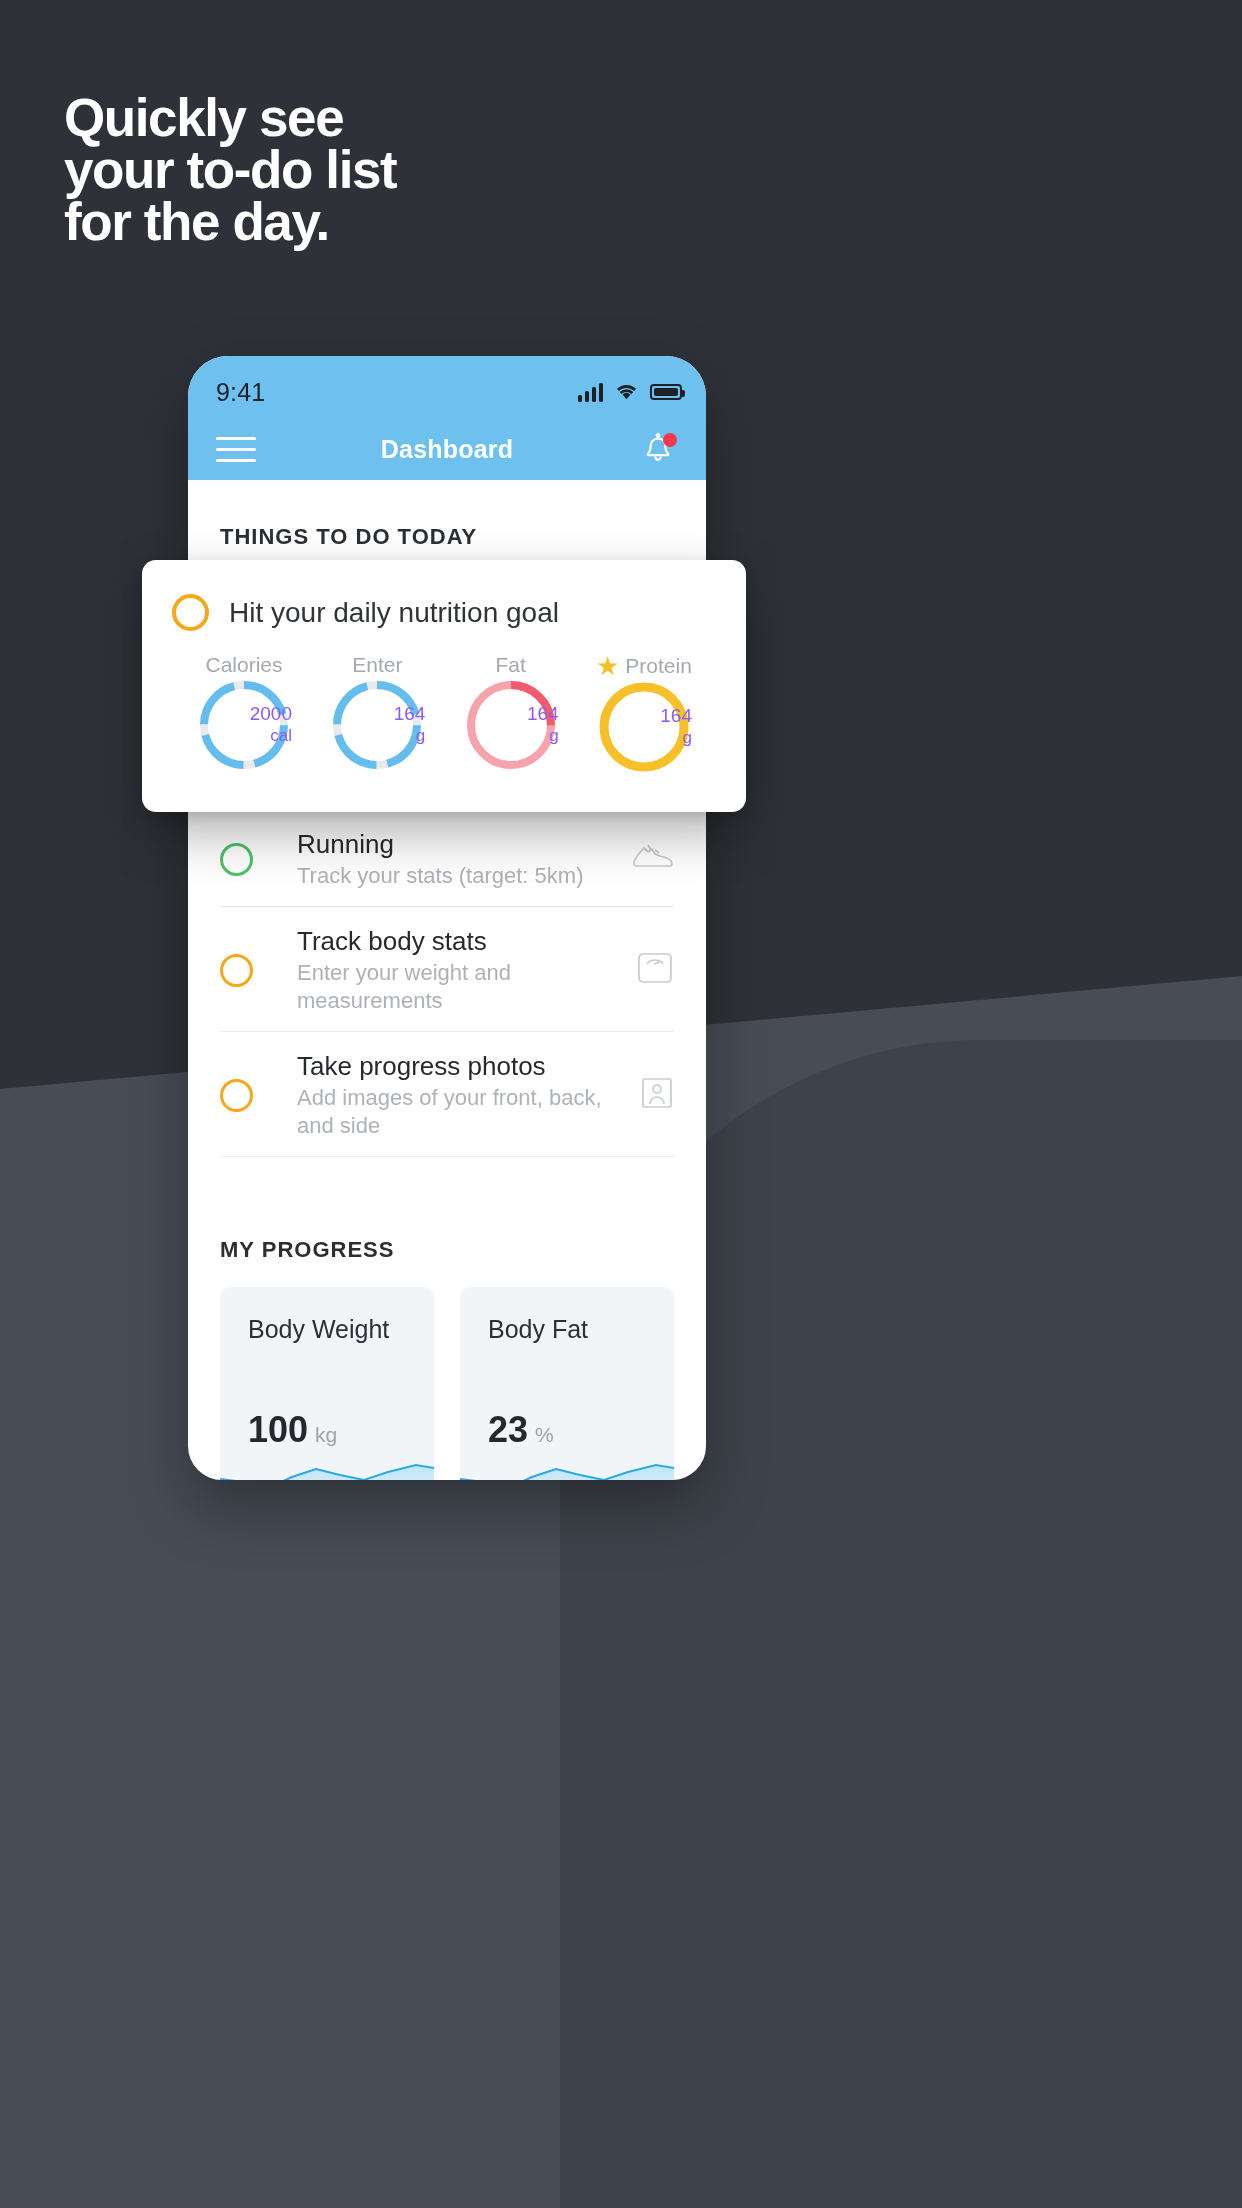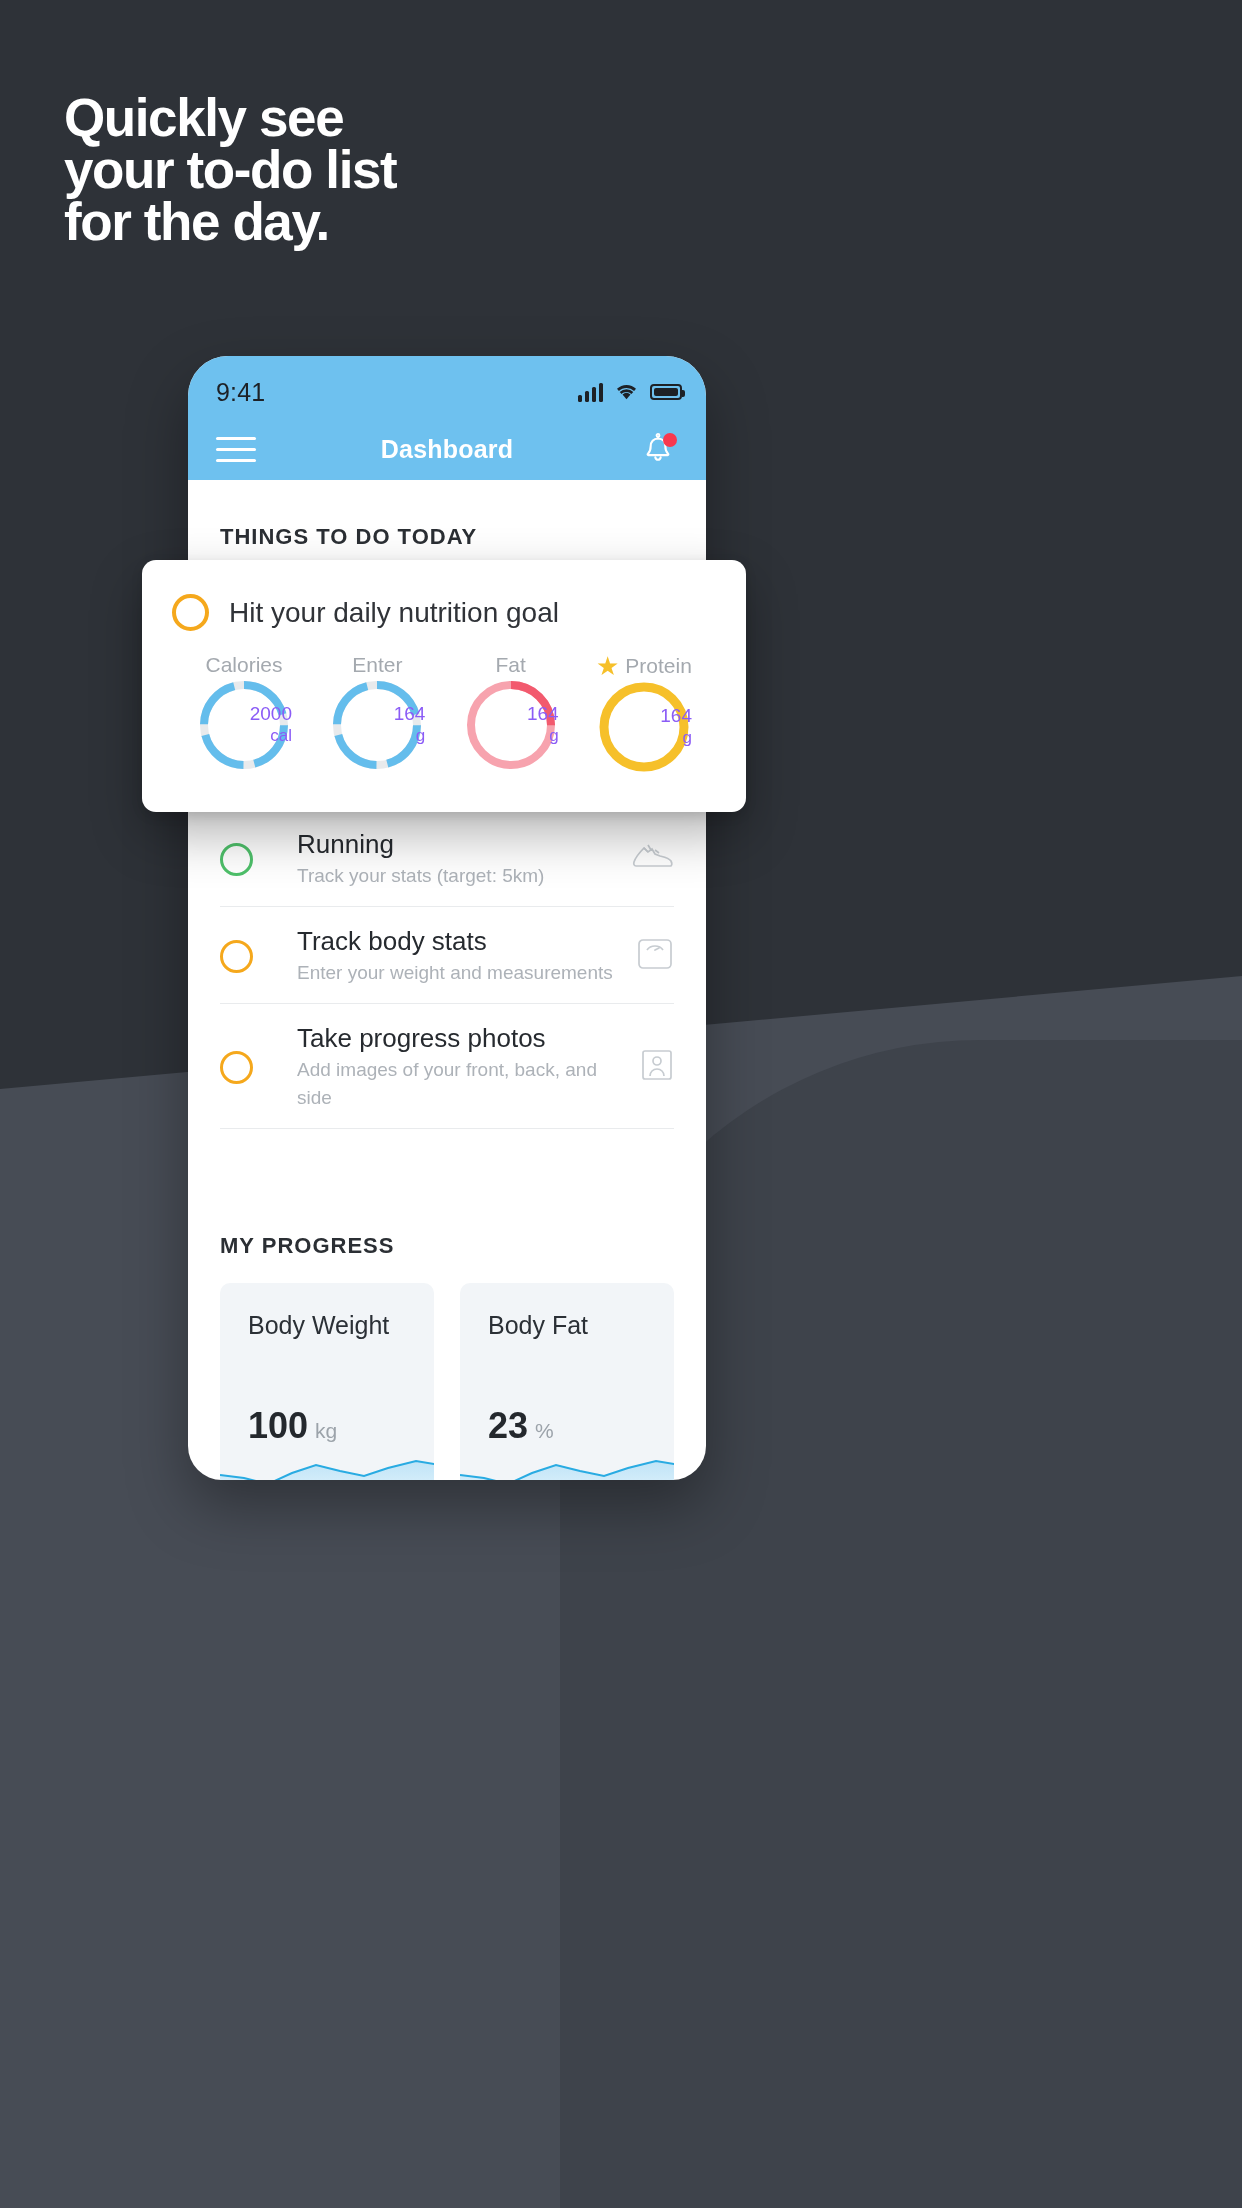--- a/index.html
+++ b/index.html
@@ -153,27 +153,27 @@
     border-bottom: 1.4px solid #e9ebed;
     min-height: 88px;
   }
   .task-check {
     width: 33px; height: 33px; border-radius: 50%;
     border: 3.6px solid #f5a81c; flex: 0 0 auto;
   }
   .task-check.green { border-color: #4ec06a; }
   .task-texts { flex: 1 1 auto; margin-left: 24px; }
   .task-title { font-size: 26px; color: #262a2f; line-height: 32px; }
-  .task-sub { font-size: 19px; color: #adb2b8; line-height: 28px; margin-top: 2px; }
+  .task-sub { font-size: 22px; color: #adb2b8; line-height: 28px; margin-top: 2px; }
   .task-icon { flex: 0 0 auto; color: #c7ccd1; }
 
   
   .progress-head {
     font-size: 22px; font-weight: 700; color: #2b2f34;
-    letter-spacing: 1.0px; margin-top: 104px;
+    letter-spacing: 1.0px; margin-top: 80px;
   }
   .cards { display: flex; gap: 26px; margin-top: 24px; }
   .pcard {
     flex: 1 1 0;
     height: 222px;
     border-radius: 10px;
     background: #f2f5f8;
     position: relative;
     overflow: hidden;
     padding: 28px 0 0 28px;

